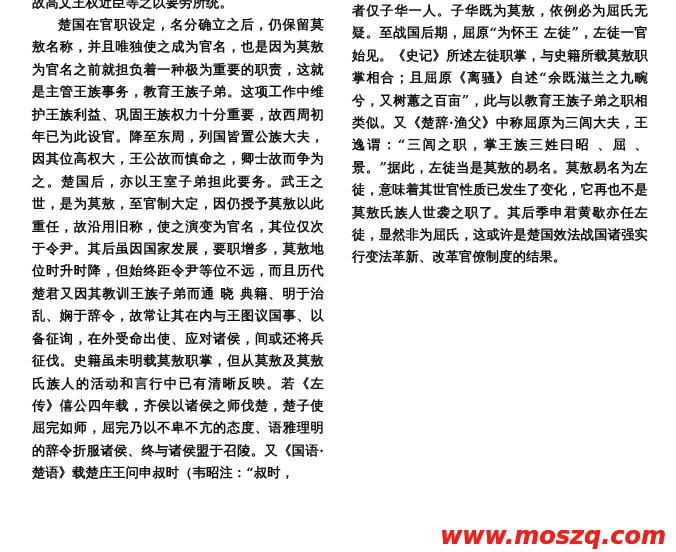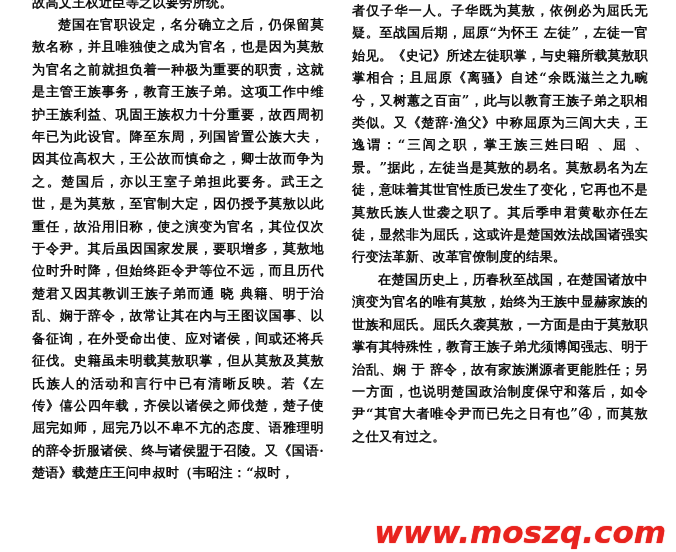--- a/index.html
+++ b/index.html
@@ -66,21 +66,21 @@
     left: 0;
     right: 0;
   }
   .watermark {
     position: absolute;
     right: 10px;
     bottom: 2px;
     font-family: "DejaVu Sans", "Liberation Sans", sans-serif;
     font-weight: bold;
     font-style: italic;
-    font-size: 31px;
+    font-size: 24px;
     color: #e8231e;
     letter-spacing: 0px;
     text-shadow: 0 0 1px #e8231e;
     white-space: nowrap;
   }
 </style>
 </head>
 <body>
 
 <div id="page">
@@ -88,19 +88,18 @@
 
     <div class="col left">
       <div class="clip-top">
         <p class="para">故高文王权近臣等之以要劳所统。</p>
       </div>
       <p class="para indent">楚国在官职设定，名分确立之后，仍保留莫敖名称，并且唯独使之成为官名，也是因为莫敖为官名之前就担负着一种极为重要的职责，这就是主管王族事务，教育王族子弟。这项工作中维护王族利益、巩固王族权力十分重要，故西周初年已为此设官。降至东周，列国皆置公族大夫，因其位高权大，王公故而慎命之，卿士故而争为之。楚国后，亦以王室子弟担此要务。武王之世，是为莫敖，至官制大定，因仍授予莫敖以此重任，故沿用旧称，使之演变为官名，其位仅次于令尹。其后虽因国家发展，要职增多，莫敖地位时升时降，但始终距令尹等位不远，而且历代楚君又因其教训王族子弟而通 晓 典籍、明于治乱、娴于辞令，故常让其在内与王图议国事、以备征询，在外受命出使、应对诸侯，间或还将兵征伐。史籍虽未明载莫敖职掌，但从莫敖及莫敖氏族人的活动和言行中已有清晰反映。若《左传》僖公四年载，齐侯以诸侯之师伐楚，楚子使屈完如师，屈完乃以不卑不亢的态度、语雅理明的辞令折服诸侯、终与诸侯盟于召陵。又《国语·楚语》载楚庄王问申叔时（韦昭注：“叔时，</p>
     </div>
 
     <div class="col right">
       <p class="para">者仅子华一人。子华既为莫敖，依例必为屈氏无疑。至战国后期，屈原“为怀王 左徒”，左徒一官始见。《史记》所述左徒职掌，与史籍所载莫敖职掌相合；且屈原《离骚》自述“余既滋兰之九畹兮，又树蕙之百亩”，此与以教育王族子弟之职相类似。又《楚辞·渔父》中称屈原为三闾大夫，王逸谓：“三闾之职，掌王族三姓曰昭 、屈 、景。”据此，左徒当是莫敖的易名。莫敖易名为左徒，意味着其世官性质已发生了变化，它再也不是莫敖氏族人世袭之职了。其后季申君黄歇亦任左徒，显然非为屈氏，这或许是楚国效法战国诸强实行变法革新、改革官僚制度的结果。</p>
-      <p class="para indent">在楚国历史上，历春秋至战国，在楚国诸放中演变为官名的唯有莫敖，始终为王族中显赫家族的世族和屈氏。屈氏久袭莫敖，一方面是由于莫敖职掌有其特殊性，教育王族子弟尤须博闻强志、明于治乱、娴 于 辞令，故有家族渊源者更能胜任；另一方面，也说明楚国政治制度保守和落后，如令尹“其官大者唯令尹而已先之日有也”④，而莫敖之仕又有过之。</p>
     </div>
 
   </div>
 
   <div class="watermark">www.moszq.com</div>
 </div>
 
 </body></html>

